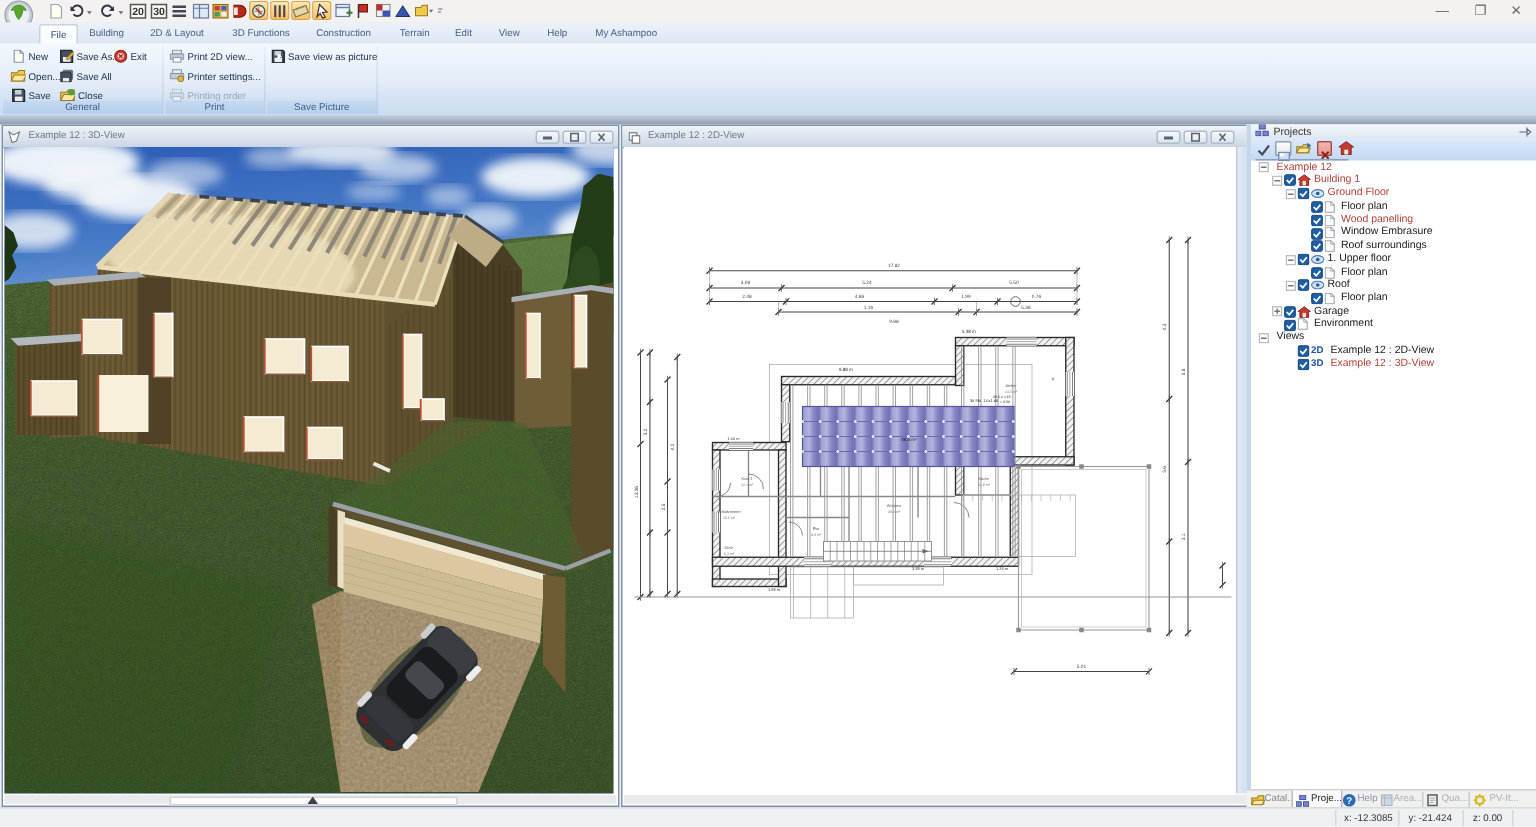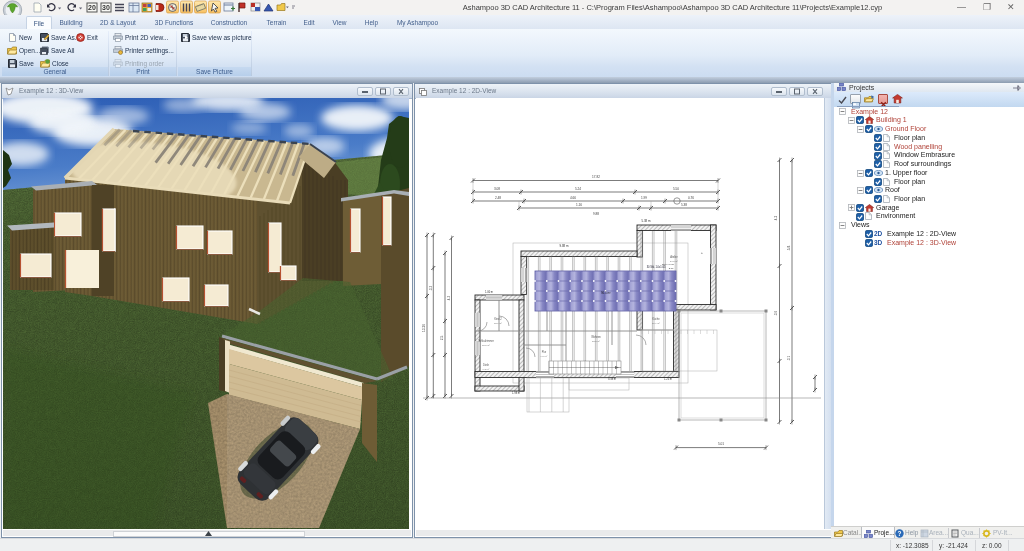--- a/index.html
+++ b/index.html
@@ -38,21 +38,20 @@
 
 #btabs{left:831px;top:526px;width:193px;height:12px;background:#f0f0ee;border-top:1px solid #cfcfcd;font-size:6.5px;color:#555;}
 #statusbar{left:0;top:538px;width:1024px;height:13px;background:#eef0f1;border-top:1px solid #d8dadd;font-size:6.5px;color:#333;}
 .svgabs{position:absolute;}
 </style>
 </head>
 <body>
 <div id="app">
 
   <div class="abs" id="titlebar"></div>
-  <div class="abs" id="apptitle">Ashampoo 3D CAD Architecture 11 - C:\Program Files\Ashampoo\Ashampoo 3D CAD Architecture 11\Projects\Example12.cyp</div>
   <div class="abs wbtn" style="left:957px;">—</div>
   <div class="abs wbtn" style="left:983px;">❐</div>
   <div class="abs wbtn" style="left:1007px;">✕</div>
   <div class="abs" id="qat" style="left:0;top:0;width:300px;height:15px;">
       <svg class="abs" style="left:0;top:0;" width="300" height="15" viewBox="0 0 300 15">
         <defs>
           <linearGradient id="hl" x1="0" y1="0" x2="0" y2="1">
             <stop offset="0" stop-color="#ffe9b0"></stop>
             <stop offset="1" stop-color="#f8c060"></stop>
           </linearGradient>

